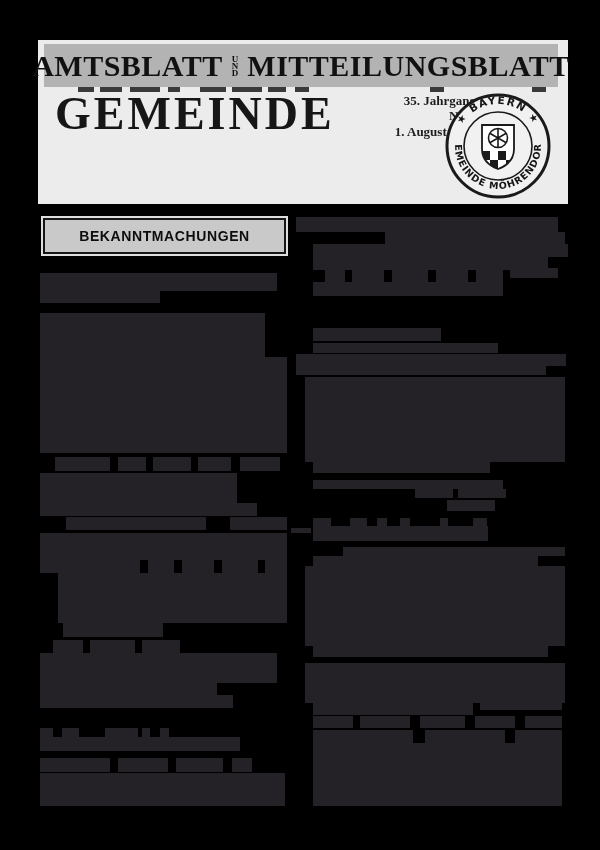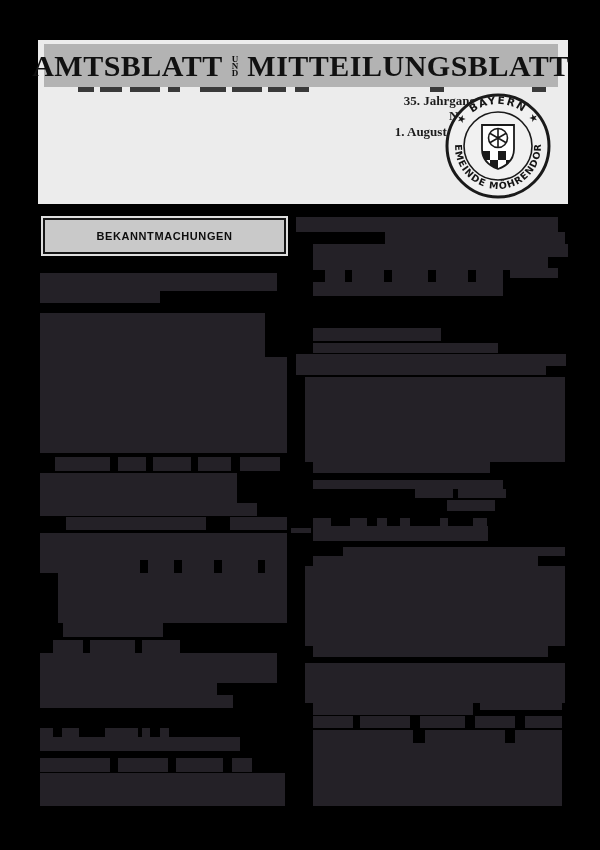--- a/index.html
+++ b/index.html
@@ -23,21 +23,21 @@
     font-size:46px;line-height:1.04;letter-spacing:3px;white-space:nowrap;}
   .issue{position:absolute;left:300px;top:53px;width:138px;text-align:right;
     font-weight:700;font-size:13px;line-height:1.18;color:#1d1d1d;}
   .seal{position:absolute;left:405px;top:51px;width:110px;height:110px;}
   
   .banner-frame{position:absolute;left:41px;top:216px;width:247px;height:40px;
     background:var(--banner_frame);padding:2px;}
   .banner{width:100%;height:100%;background:var(--banner_fill);
     border:2px solid var(--banner_border);display:flex;align-items:center;justify-content:center;}
   .banner span{font-family:"Liberation Sans",sans-serif;font-weight:700;
-    font-size:11px;letter-spacing:.6px;color:#0d0d0d;}
+    font-size:14px;letter-spacing:.6px;color:#0d0d0d;}
   
   .rblock{position:absolute;background:var(--block);}
   .smark{position:absolute;background:var(--subtitle_mark);}
 </style>
 </head>
 <body>
 
 <div class="page">
 
   <div class="masthead">
@@ -45,20 +45,21 @@
       <span class="masthead-title">AMTSBLATT</span>
       <span class="conj">
         <span>U</span>
         <span>N</span>
         <span>D</span>
       </span>
       <span class="masthead-title">MITTEILUNGSBLATT</span>
     </div>
 
     <div class="gemeinde">
+      <div>GEMEINDE</div>
     </div>
 
     <div class="issue">
       <div>35. Jahrgang</div>
       <div>Nr. 8</div>
       <div>1. August 2014</div>
     </div>
 
     <svg class="seal" viewBox="0 0 110 110">
       <circle cx="55" cy="55" r="51" fill="#f1f1f1" stroke="#1a1a1a" stroke-width="3"></circle>

